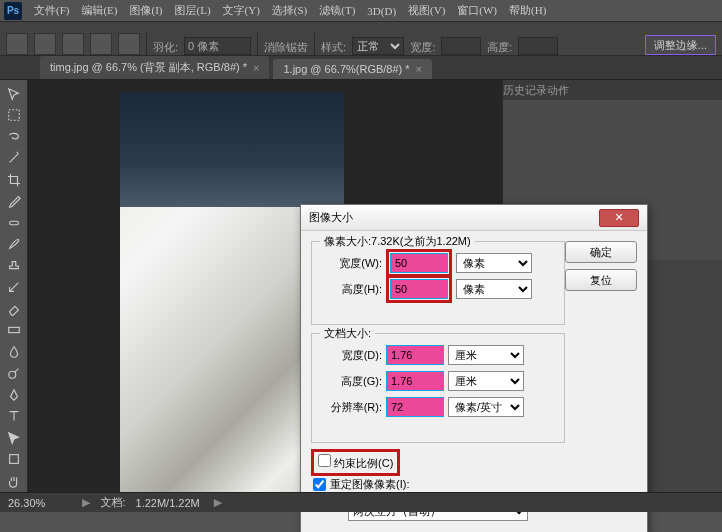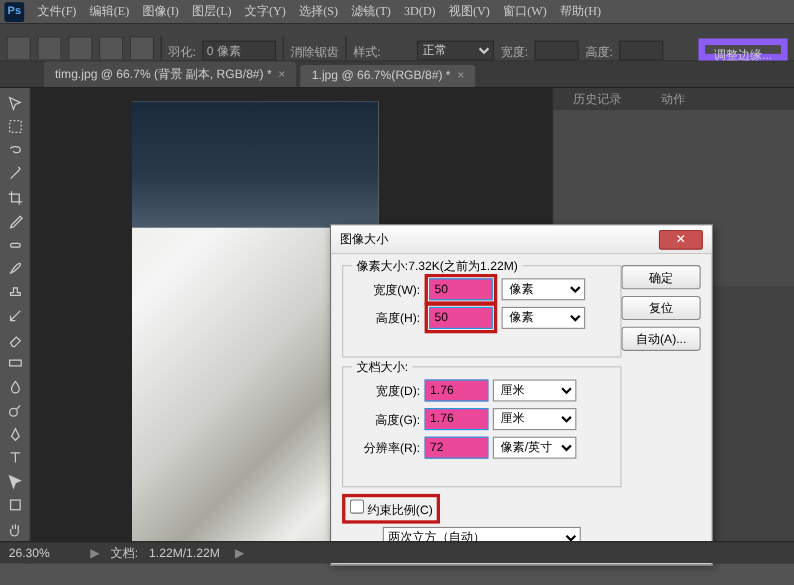--- a/index.html
+++ b/index.html
@@ -4,40 +4,40 @@
 <style>
 *{box-sizing:border-box;margin:0;padding:0;font-family:"Microsoft YaHei",SimSun,sans-serif;font-size:11px;}
 body{background:#535353;width:722px;height:532px;overflow:hidden;color:#ccc;}
 .menubar{background:#535353;height:22px;display:flex;align-items:center;padding-left:4px;border-bottom:1px solid #2a2a2a;}
 .ps-logo{width:18px;height:18px;background:#0a1f3a;color:#5fa8e8;display:flex;align-items:center;justify-content:center;font-weight:bold;border-radius:2px;margin-right:6px;font-size:10px;}
 .menubar span{padding:2px 6px;cursor:default;font-family:Liberation Serif, serif;}
 .optbar{background:#424242;height:34px;border-bottom:1px solid #2a2a2a;display:flex;align-items:flex-end;padding:0 6px;gap:6px;}
 .optbar .ico{width:22px;height:22px;background:#555;border:1px solid #333;}
 .optbar .lbl{color:#aaa;}
 .optbar input.opt{width:67px;background:#3a3a3a;border:1px solid #2a2a2a;color:#aaa;height:18px;padding:0 3px;}
-.optbar select.opt{background:#3a3a3a;border:1px solid #2a2a2a;color:#ccc;height:18px;width:70px;margin-left:27px;}
+.optbar select.opt{background:#3a3a3a;border:1px solid #2a2a2a;color:#ccc;height:18px;width:52px;}
 .optbar .sep{width:1px;height:22px;background:#2a2a2a;}
-.optbar .btn{background:#4a4a4a;border:6px solid #8b5cf6;color:#ccc;padding:2px 8px;height:20px;}
+.optbar .btn{background:#4a4a4a;border:1px solid #8b5cf6;color:#ccc;padding:2px 8px;height:20px;}
 .tabs{background:#3a3a3a;height:24px;display:flex;align-items:flex-end;padding-left:40px;border-bottom:1px solid #222;}
 .tab{background:#4a4a4a;padding:4px 10px;margin-right:4px;border-radius:3px 3px 0 0;color:#ccc;display:flex;align-items:center;gap:6px;}
 .tab.active{background:#535353;}
 .tab .x{color:#999;}
 .workspace{position:relative;height:432px;background:#262626;}
 .toolbox{position:absolute;left:0;top:0;width:28px;height:100%;background:#535353;border-right:1px solid #2a2a2a;display:flex;flex-direction:column;align-items:center;padding-top:4px;gap:2px;}
 .tool{width:22px;height:20px;display:flex;align-items:center;justify-content:center;color:#ccc;cursor:default;}
 .tool svg{width:14px;height:14px;stroke:#ccc;fill:none;stroke-width:1.3;}
 .canvas{position:absolute;left:120px;top:12px;width:224px;height:410px;background:linear-gradient(135deg,#e8e8e0 0%,#f5f5f5 30%,#d0d0cc 55%,#a8a8a0 70%,#ededea 85%,#c8c8c2 100%);}
 .canvas::before{content:"";position:absolute;left:0;top:0;width:100%;height:28%;background:linear-gradient(180deg,#1a2a3a,#2a3a4a 60%,#4a5a6a);}
 .statusbar{position:absolute;left:0;bottom:0;height:20px;background:#3a3a3a;width:100%;display:flex;align-items:center;padding:0 8px;gap:10px;color:#ccc;border-top:1px solid #222;}
 .statusbar .zoom{width:60px;}
 .statusbar .doc{color:#ccc;}
 .statusbar .tri{color:#888;margin-left:4px;}
 .side-panel{position:absolute;right:0;top:0;width:220px;height:100%;background:#424242;border-left:1px solid #2a2a2a;}
 .side-panel .hdr{background:#3a3a3a;height:20px;display:flex;align-items:center;}
-.side-panel .ptab{padding:2px 18px;color:#999;}
+.side-panel .ptab{padding:2px 0;color:#999;}
 .side-panel .body{background:#4a4a4a;height:160px;}
 .dialog{position:absolute;left:300px;top:102px;width:348px;background:#f0f0f0;border:1px solid #707070;box-shadow:2px 2px 8px rgba(0,0,0,.4);color:#000;margin-top:22px;}
 .dlg-title{background:linear-gradient(#fdfdfd,#e8e8e8);height:26px;display:flex;align-items:center;padding:0 8px;justify-content:space-between;border-bottom:1px solid #c8c8c8;}
 .dlg-title .close{width:40px;height:18px;background:#c75050;border:1px solid #a03030;color:#fff;display:flex;align-items:center;justify-content:center;border-radius:2px;}
 .dlg-body{padding:10px 10px 14px 10px;}
 .fieldset{border:1px solid #c0c0c0;padding:8px 10px 22px 10px;margin-bottom:8px;position:relative;}
 .fieldset .leg{position:absolute;top:-8px;left:8px;background:#f0f0f0;padding:0 4px;}
 .row{display:flex;align-items:center;height:26px;gap:4px;}
 .row .lab{width:60px;text-align:right;}
 .row input.num{width:58px;height:20px;border:1px solid #0ea5e9;padding:0 4px;background:#ec4899;}
@@ -257,29 +257,32 @@
           <input class="num" value="72" style="">
           <select class="unit"><option>像素/英寸</option></select>
         </div>
       </div>
       <div class="chk-row">
         <span class="hl-block">
           <input type="checkbox" style="">
           <span>约束比例(C)</span>
         </span>
       </div>
+      <div class="chk-row">
+        <input type="checkbox" checked="" style="">
+        <span>重定图像像素(I):</span>
+      </div>
       <div class="interp">
         <select><option>两次立方（自动）</option></select>
       </div>
       </div>
     </div>
     <div class="dlg-btns">
       <button>确定</button>
       <button>复位</button>
-      <button>自动(A)...</button>
     </div>
   </div>
 
   <div class="statusbar">
     <span class="zoom">26.30%</span>
     <span class="tri">▶</span>
     <span class="doc">文档:</span>
     <span class="doc">1.22M/1.22M</span>
     <span class="tri">▶</span>
   </div>

